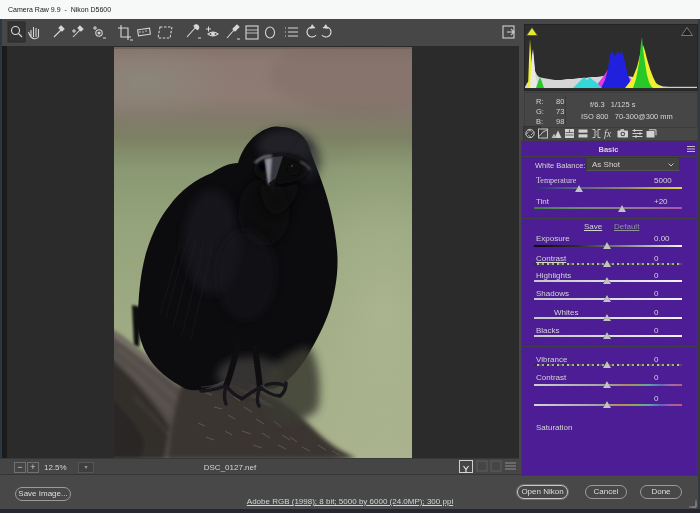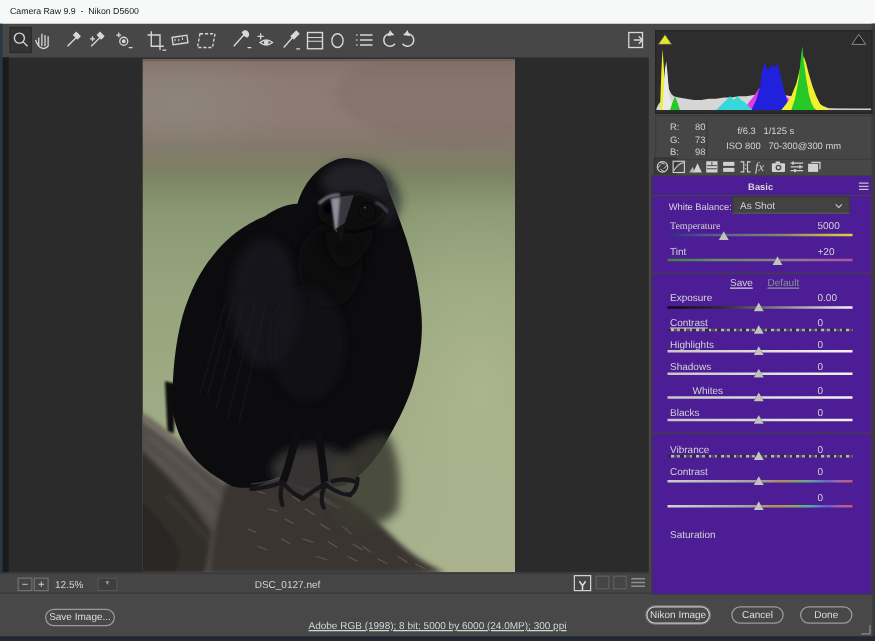--- a/index.html
+++ b/index.html
@@ -252,23 +252,23 @@
         <path d="M3.5 2 L6 5.5 L8.5 2 M6 5.5 L6 9" stroke="#e2e2e2" stroke-width="1.2" fill="none"></path>
       </svg></div>
   <svg class="abs" style="left:476px;top:1px" width="42" height="13" viewBox="0 0 42 13">
     <rect x="1" y="1" width="10" height="10" fill="none" stroke="#5e5e5e"></rect>
     <rect x="15" y="1" width="10" height="10" fill="none" stroke="#5e5e5e"></rect>
     <path d="M29 3 h11 M29 6 h11 M29 9 h11" stroke="#8f8f8f" stroke-width="1.2"></path>
   </svg>
 </div>
 
 <div id="bottombar">
-  <div class="pill" style="left:15px;top:12px;width:54px;height:12px;line-height:12px;margin-left:21px;">Save Image...</div>
+  <div class="pill" style="left:15px;top:12px;width:54px;height:12px;line-height:12px;">Save Image...</div>
   <div class="abs" style="left:0;top:15px;width:700px;text-align:center;"><span style="color:#d2d5d8;font-size:8px;text-decoration:underline;">Adobe RGB (1998); 8 bit; 5000 by 6000 (24.0MP); 300 ppi</span></div>
-  <div class="pill" style="left:517px;top:10px;width:49px;height:12px;line-height:12px;border-color:#c9c9c9;box-shadow:0 0 0 1px #6e6e6e;">Nikon Image</div>
+  <div class="pill" style="left:517px;top:10px;width:49px;height:12px;line-height:12px;border-color:#c9c9c9;box-shadow:0 0 0 1px #6e6e6e;">Open Nikon</div>
   <div class="pill" style="left:585px;top:10px;width:40px;height:12px;line-height:12px;">Cancel</div>
   <div class="pill" style="left:640px;top:10px;width:40px;height:12px;line-height:12px;">Done</div>
 </div>
 <div id="bstrip"></div>
 <div class="abs" style="left:697px;top:19px;width:3px;height:455px;background:#424242;"></div>
 <div class="abs" style="left:698px;top:19px;width:2px;height:490px;background:#36393e;"></div>
 <svg class="abs" style="left:688px;top:499px" width="9" height="9">
     <path d="M8 1 v7 h-7 M8 4 v4 h-4" fill="none" stroke="#8a8a8a" stroke-width="1"></path>
   </svg>
 

